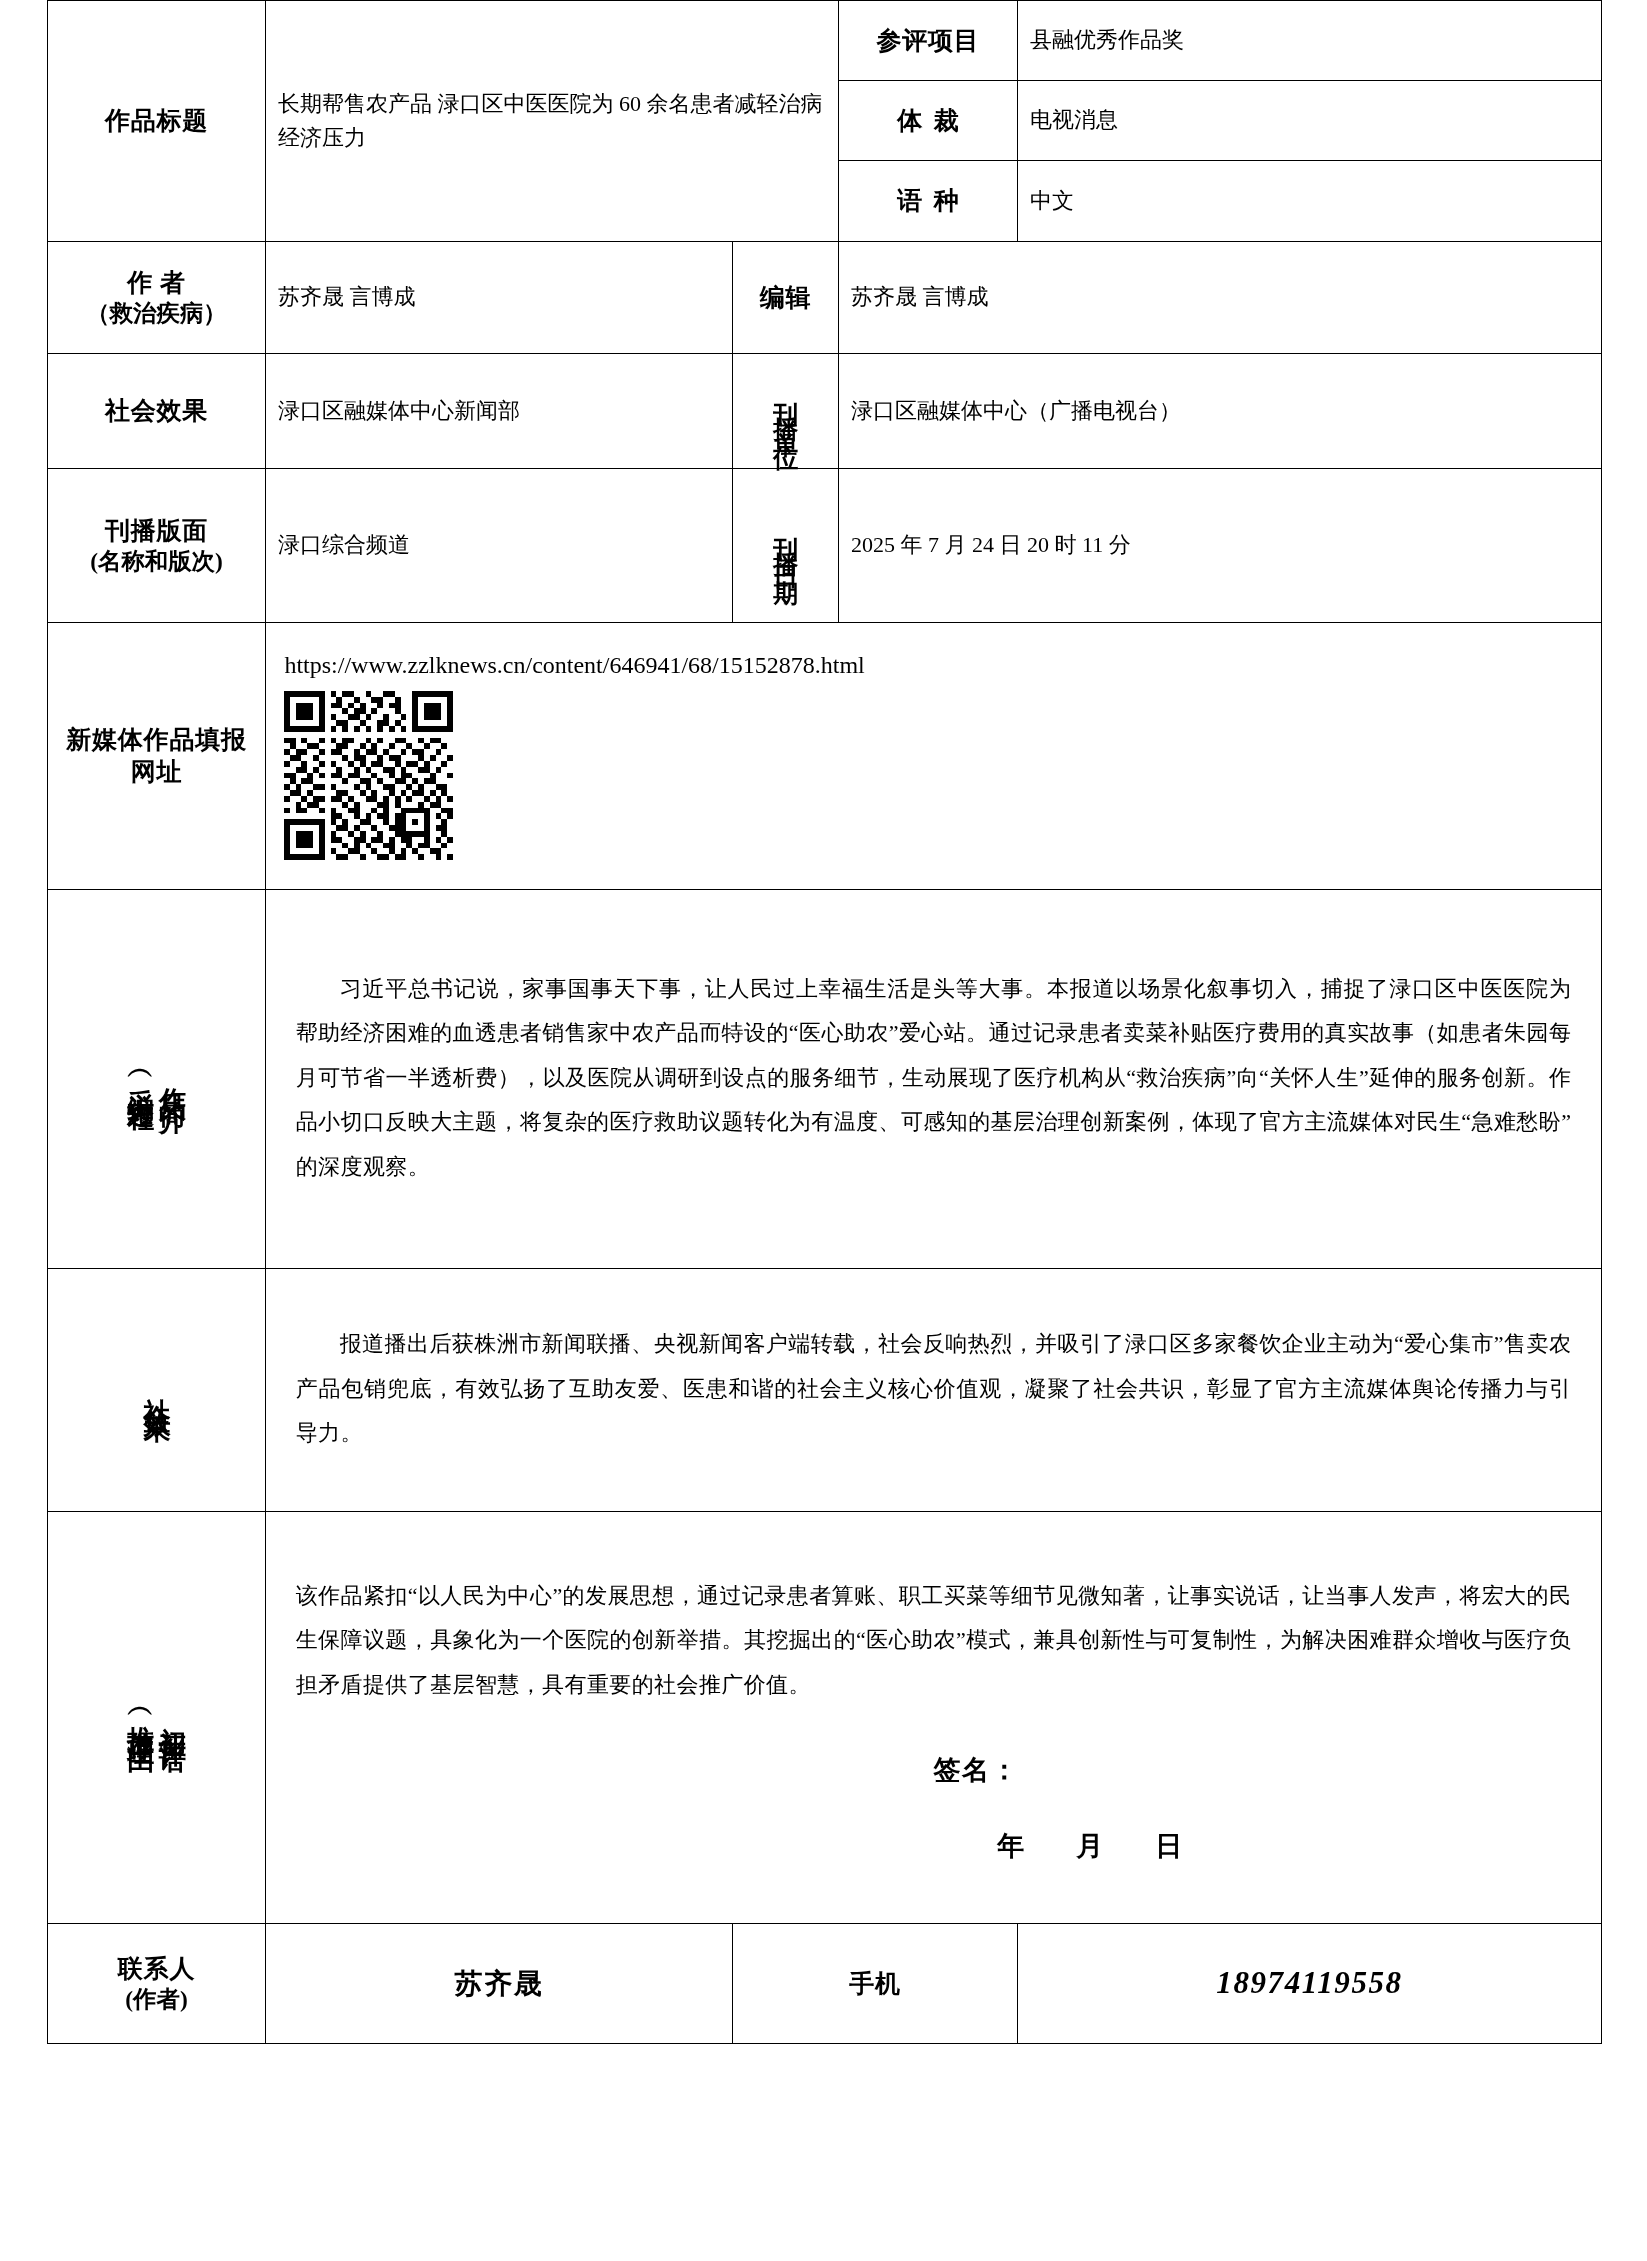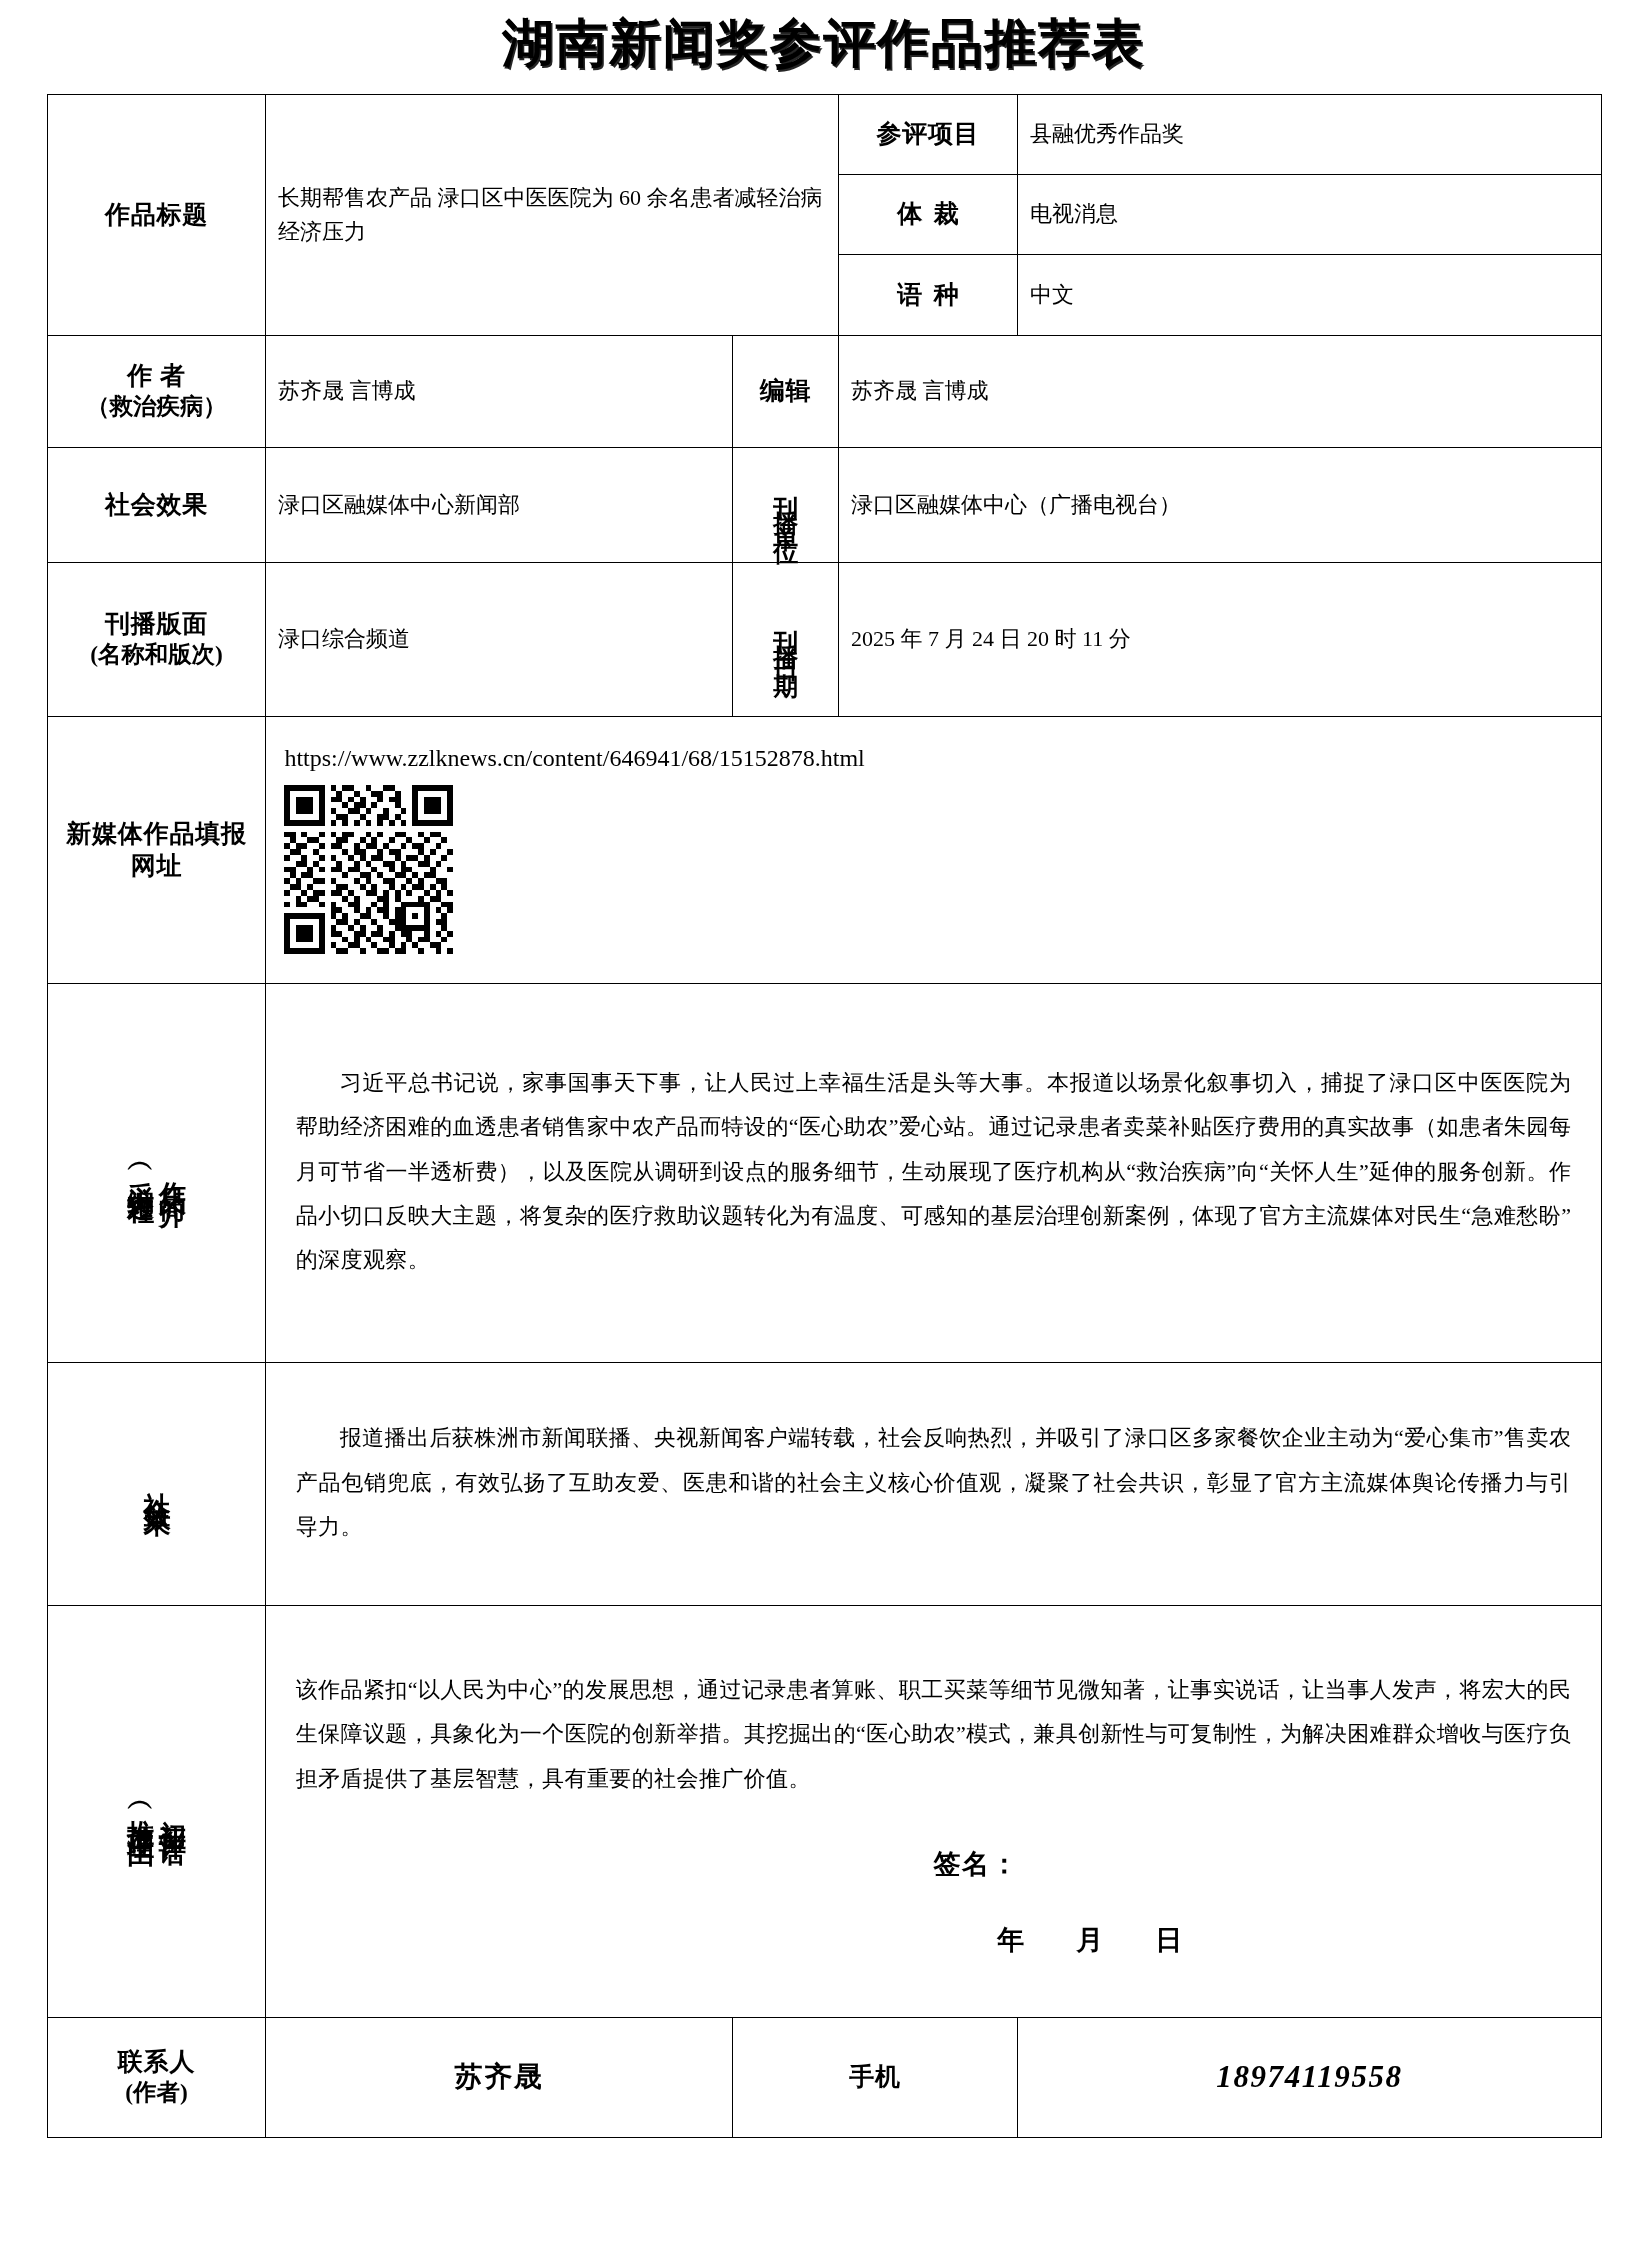--- a/index.html
+++ b/index.html
@@ -193,21 +193,20 @@
     display: block;
     image-rendering: pixelated;
   }
   .media-url-cell { vertical-align: top; }
 </style>
 </head>
 <body>
 
 <div class="page">
 
-  <div class="doc-title">湖南新闻奖参评作品推荐表</div>
 
   <table class="form">
     <colgroup>
       <col style="width:218px">
       <col style="width:467px">
       <col style="width:106px">
       <col style="width:179px">
       <col style="width:584px">
     </colgroup>
 

